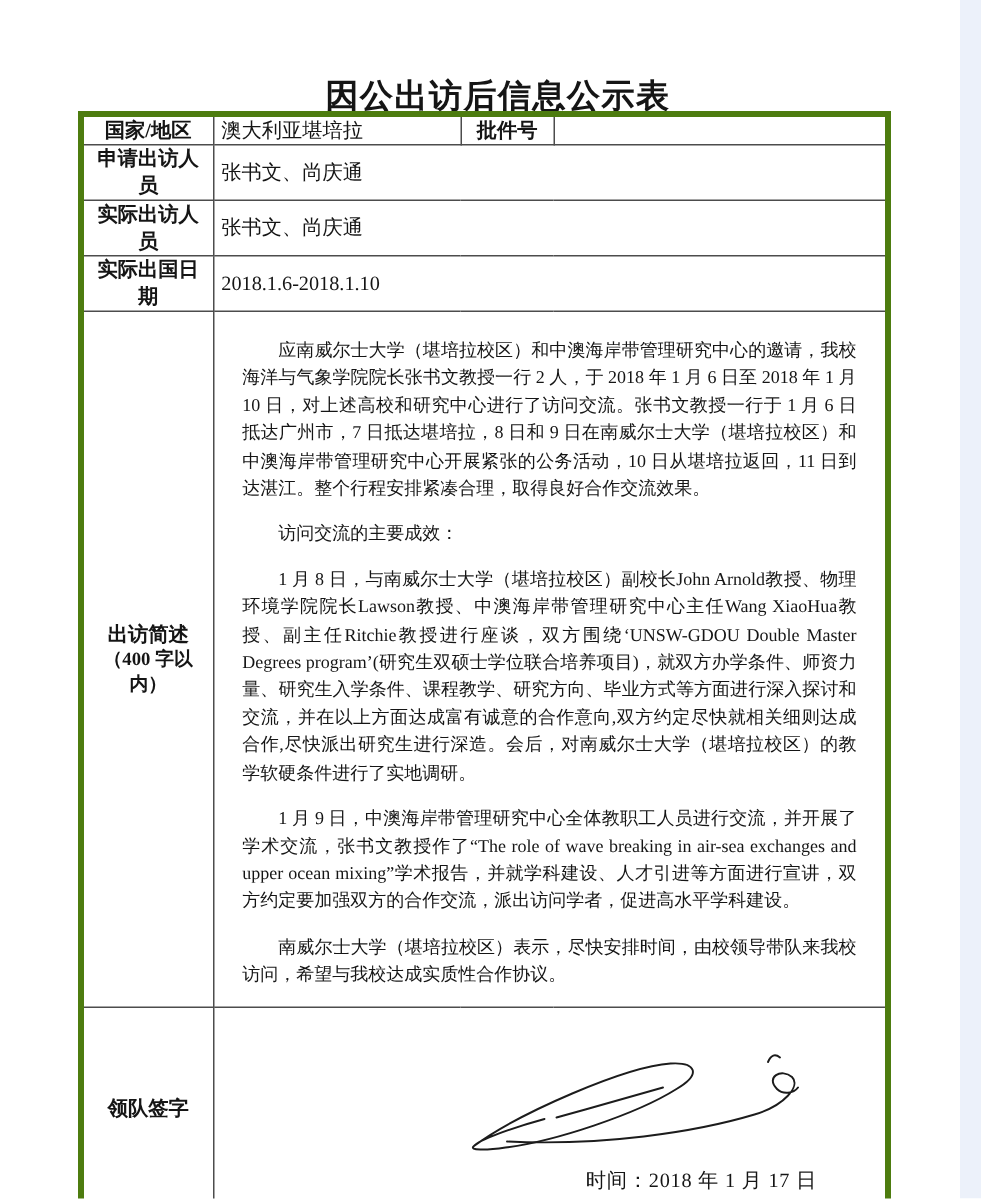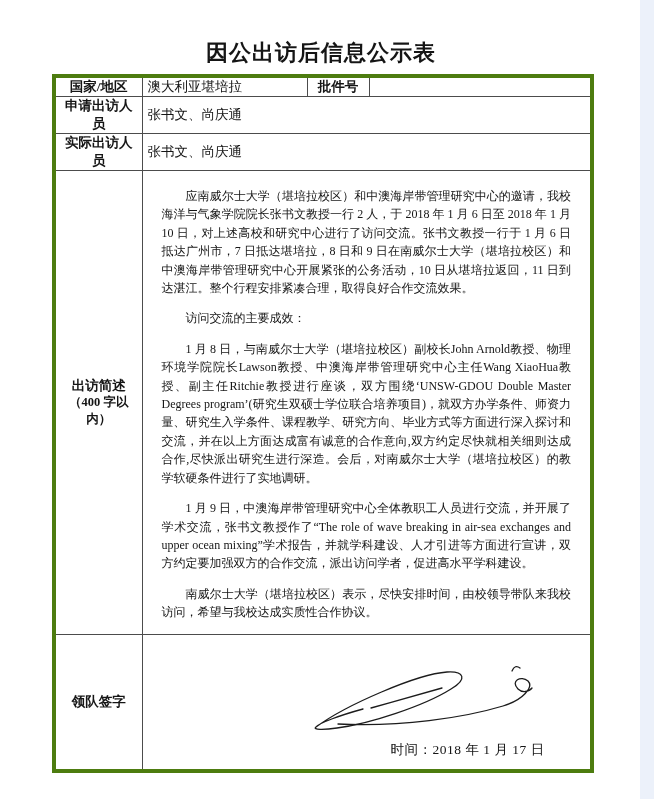--- a/index.html
+++ b/index.html
@@ -9,21 +9,21 @@
     font-family:"Liberation Serif","DejaVu Serif",serif;
     color:#151515;
   }
   .viewer-strip{
     position:absolute;left:640px;top:0;width:14px;height:799px;
     background:#ecf1fa;
   }
   .doc-title{
     position:absolute;top:38px;left:52px;width:538px;
     text-align:center;font-size:22px;font-weight:bold;
-    letter-spacing:1px;margin:0;
+    letter-spacing:1px;margin:11px;
   }
   table.doc-table{
     position:absolute;top:74px;left:52px;width:538px;
     border-collapse:collapse;table-layout:fixed;
     border:4px solid #4d7c0f;
   }
   table.doc-table td{
     border:1px solid #4c4c4c;
     padding:0 5px;
     font-size:13.5px;
@@ -79,20 +79,24 @@
   <tr style="height:25px">
     <td class="lbl">申请出访人员</td>
     <td class="val" colspan="3">张书文、尚庆通</td>
   </tr>
 
   <tr style="height:19px">
     <td class="lbl">实际出访人员</td>
     <td class="val" colspan="3">张书文、尚庆通</td>
   </tr>
 
+  <tr style="height:18px">
+    <td class="lbl">实际出国日期</td>
+    <td class="val" colspan="3">2018.1.6-2018.1.10</td>
+  </tr>
 
   <tr style="height:410px">
     <td class="lbl summary-label">
       <div class="l1">出访简述</div>
       <div class="l2">（400 字以内）</div>
     </td>
     <td class="summary-cell" colspan="3">
       <p>应南威尔士大学（堪培拉校区）和中澳海岸带管理研究中心的邀请，我校海洋与气象学院院长张书文教授一行 2 人，于 2018 年 1 月 6 日至 2018 年 1 月 10 日，对上述高校和研究中心进行了访问交流。张书文教授一行于 1 月 6 日抵达广州市，7 日抵达堪培拉，8 日和 9 日在南威尔士大学（堪培拉校区）和中澳海岸带管理研究中心开展紧张的公务活动，10 日从堪培拉返回，11 日到达湛江。整个行程安排紧凑合理，取得良好合作交流效果。</p>
       <p>访问交流的主要成效：</p>
       <p>1 月 8 日，与南威尔士大学（堪培拉校区）副校长John Arnold教授、物理环境学院院长Lawson教授、中澳海岸带管理研究中心主任Wang XiaoHua教授、副主任Ritchie教授进行座谈，双方围绕‘UNSW-GDOU Double Master Degrees program’(研究生双硕士学位联合培养项目)，就双方办学条件、师资力量、研究生入学条件、课程教学、研究方向、毕业方式等方面进行深入探讨和交流，并在以上方面达成富有诚意的合作意向,双方约定尽快就相关细则达成合作,尽快派出研究生进行深造。会后，对南威尔士大学（堪培拉校区）的教学软硬条件进行了实地调研。</p>

